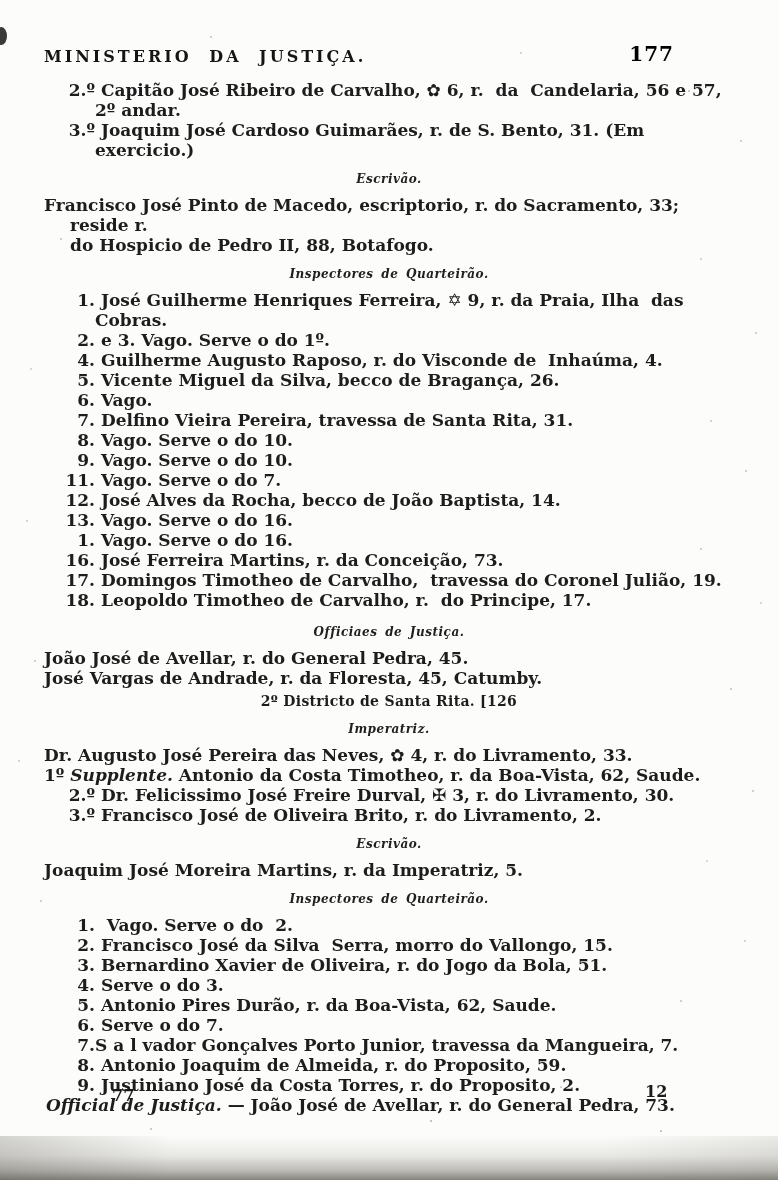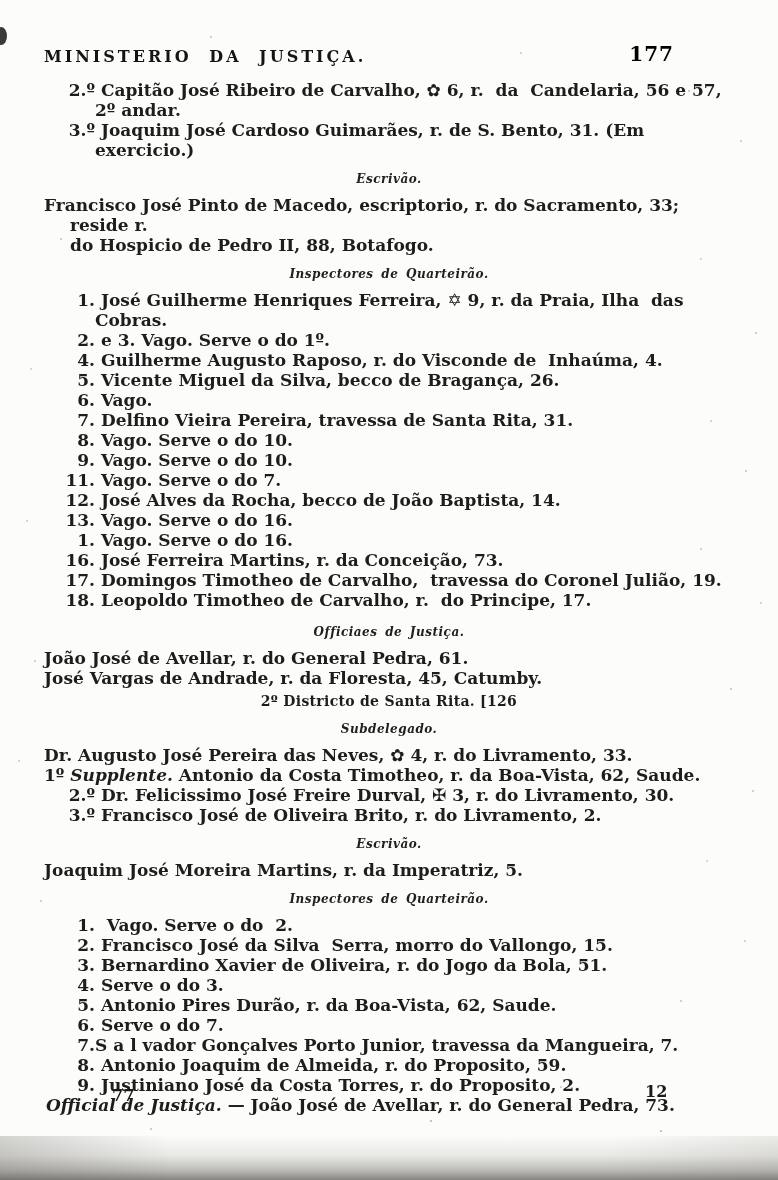--- a/index.html
+++ b/index.html
@@ -176,26 +176,26 @@
           <span class="itext"> Domingos Timotheo de Carvalho,  travessa do Coronel Julião, 19.</span>
         </div>
 
         <div class="numbered">
           <span class="num">18.</span>
           <span class="itext"> Leopoldo Timotheo de Carvalho, r.  do Principe, 17.</span>
         </div>
       </div>
 
     <div class="heading" style="margin-top:12px;">Officiaes de Justiça.</div>
-    <div class="plain">João José de Avellar, r. do General Pedra, 61.</div>
+    <div class="plain">João José de Avellar, r. do General Pedra, 45.</div>
     <div class="plain">José Vargas de Andrade, r. da Floresta, 45, Catumby.</div>
 
     <div class="small-center">2º Districto de Santa Rita. [126</div>
 
-    <div class="heading">Subdelegado.</div>
+    <div class="heading">Imperatriz.</div>
     <div class="plain">Dr. Augusto José Pereira das Neves, ✿ 4, r. do Livramento, 33.</div>
     <div class="plain"><span>1º </span><span class="italic-seg">Supplente.</span><span> Antonio da Costa Timotheo, r. da Boa-Vista, 62, Saude.</span></div>
     <div>
 
         <div class="numbered">
           <span class="num">2.º</span>
           <span class="itext"> Dr. Felicissimo José Freire Durval, ✠ 3, r. do Livramento, 30.</span>
         </div>
 
         <div class="numbered">

